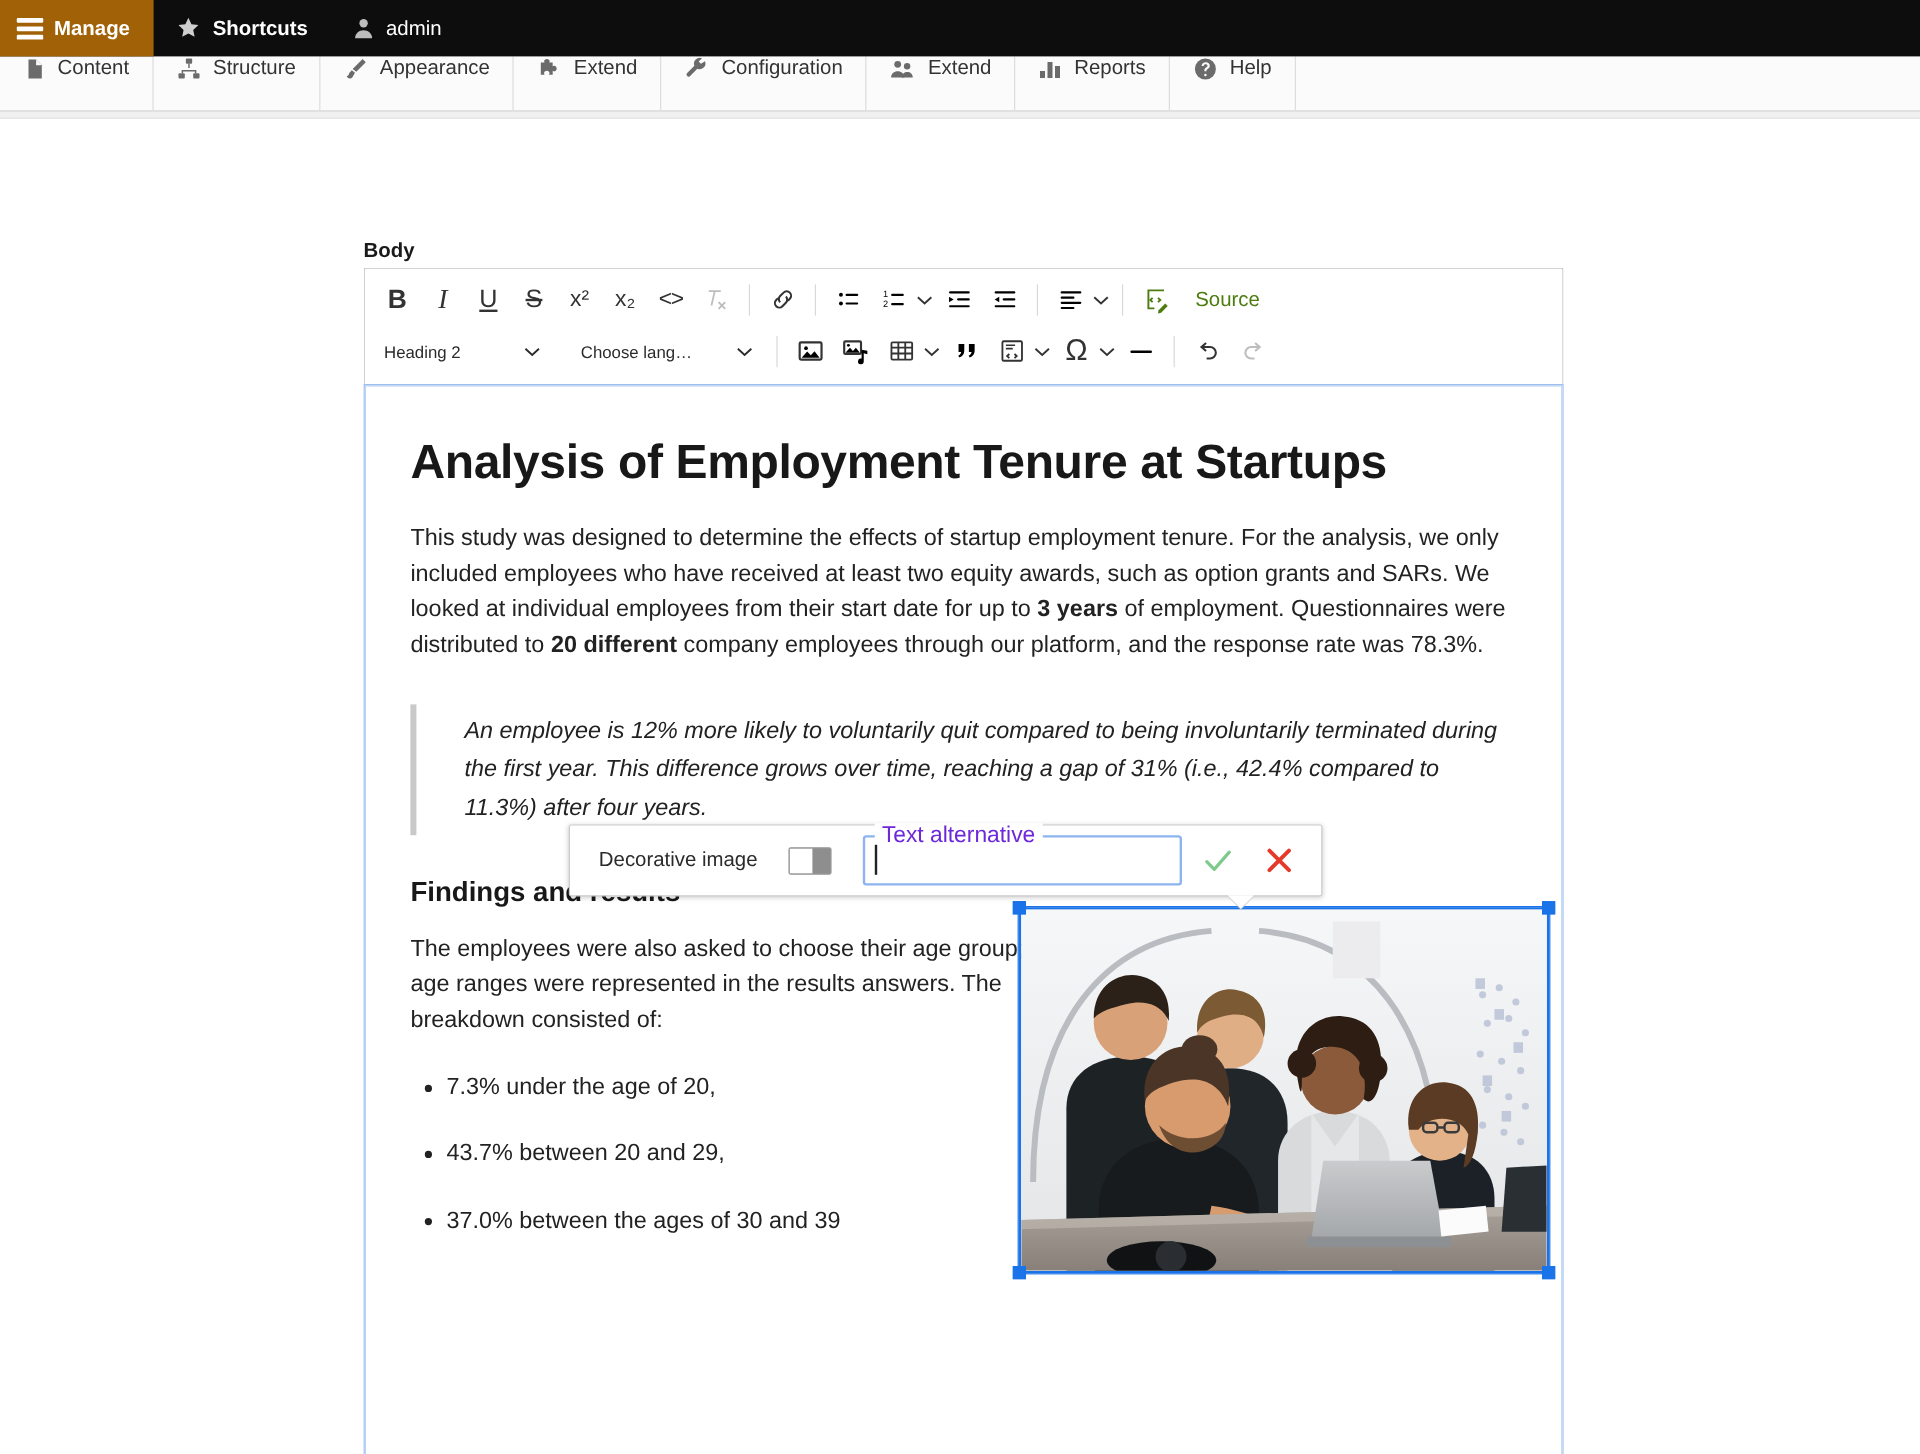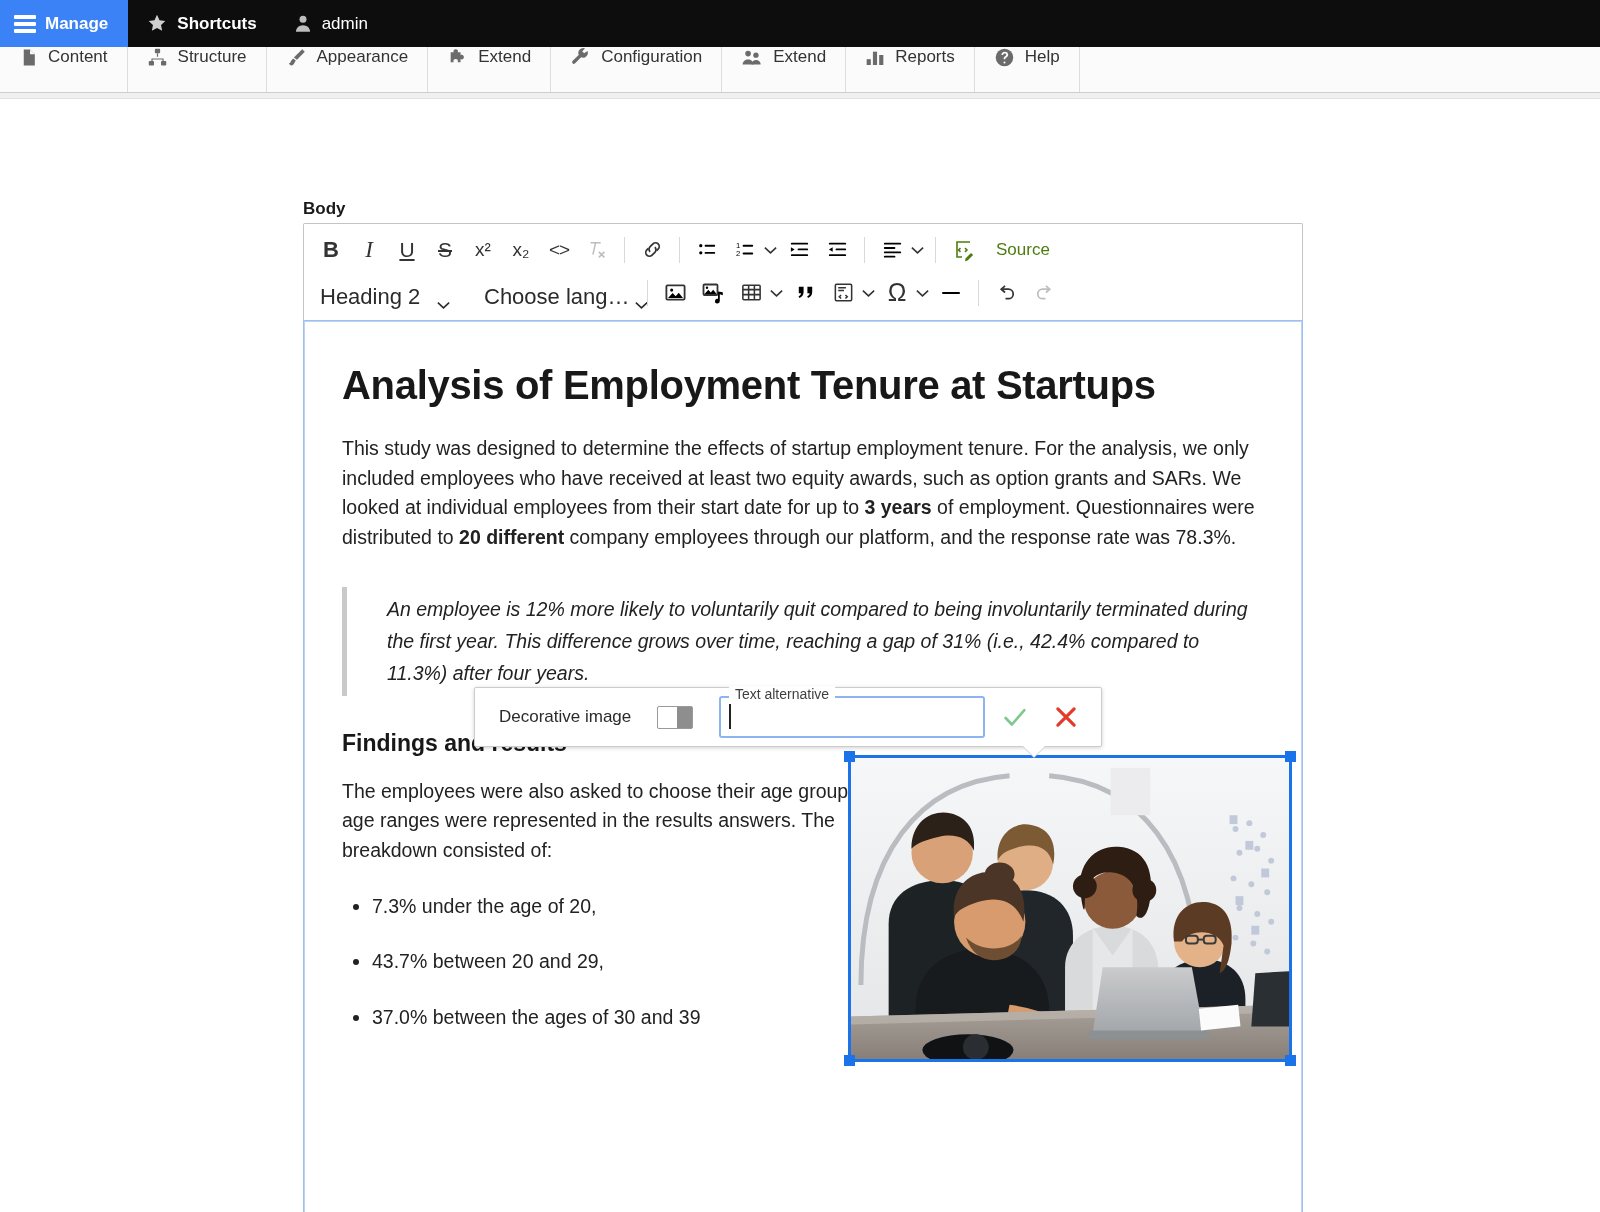--- a/index.html
+++ b/index.html
@@ -17,21 +17,21 @@
     height:47px; background:#0d0d0d;
     display:flex; align-items:stretch;
     position:relative; z-index:60;
   }
   .admin-bar-item {
     display:flex; align-items:center; gap:9px;
     padding:0 18px; color:#fff;
     font-size:17px; font-weight:bold;
     cursor:pointer; white-space:nowrap;
   }
-  .admin-bar-item.manage { background:#3b82f6; padding-left:14px; padding-right:20px; }
+  .admin-bar-item.manage { background:#a16207; padding-left:14px; padding-right:20px; }
   .admin-bar-item.user { font-weight:normal; font-size:17px; }
 
   .icon-hamburger { display:flex; flex-direction:column; gap:3px; width:22px; }
   .icon-hamburger i { display:block; height:4px; background:#fff; border-radius:1px; }
 
   .icon-star { width:22px; height:21px; fill:#cfcfcf; display:block; }
   .icon-person { width:20px; height:21px; fill:#bdbdbd; display:block; }
 
   
   .admin-tabs {
@@ -81,23 +81,23 @@
   .ck-btn.disabled { color:#bdbdbd; }
   .ck-btn svg { display:block; }
   .ck-sep { width:1px; height:26px; background:#d9d9d9; margin:0 8px; }
   .ck-caret {
     width:20px; height:36px; display:flex; align-items:center; justify-content:center;
     cursor:pointer; color:#333; margin-left:-4px;
   }
   .ck-caret svg, .ck-dd-caret svg { display:block; }
 
   .ck-dropdown {
-    height:34px; display:flex; align-items:flex-end;
+    height:34px; display:flex; align-items:center;
     gap:4px; cursor:pointer; padding:0 6px 0 8px;
-    font-size:22px; color:#2b2b2b; border-radius:2px;
+    font-size:14px; color:#2b2b2b; border-radius:2px;
   }
   .ck-dd-label { white-space:nowrap; }
   .ck-dd-caret { width:26px; display:flex; justify-content:center; align-items:center; }
   .ck-source {
     display:flex; align-items:center; gap:20px;
     height:36px; padding:0 8px; cursor:pointer;
     font-size:17px; color:#4d7c0f;
   }
 
   
@@ -187,21 +187,21 @@
     width:285px; height:42px;
   }
   .alt-fieldset {
     position:absolute; inset:0;
     border:2px solid #8cb4f0; border-radius:3px;
     background:#fff;
   }
   .alt-legend {
     position:absolute; left:10px; top:-10px;
     background:#fff; padding:0 6px;
-    font-size:14px; color:#404040; white-space:nowrap;
+    font-size:19px; color:#6d28d9; white-space:nowrap;
   }
   .alt-input {
     position:absolute; left:4px; top:4px; right:4px; bottom:4px;
     border:none; outline:none; background:transparent;
     font-size:16px; font-family:"Liberation Sans", sans-serif;
     color:#222; padding:0 4px;
   }
   .alt-caret {
     position:absolute; left:10px; top:8px;
     width:2px; height:25px; background:#222;

